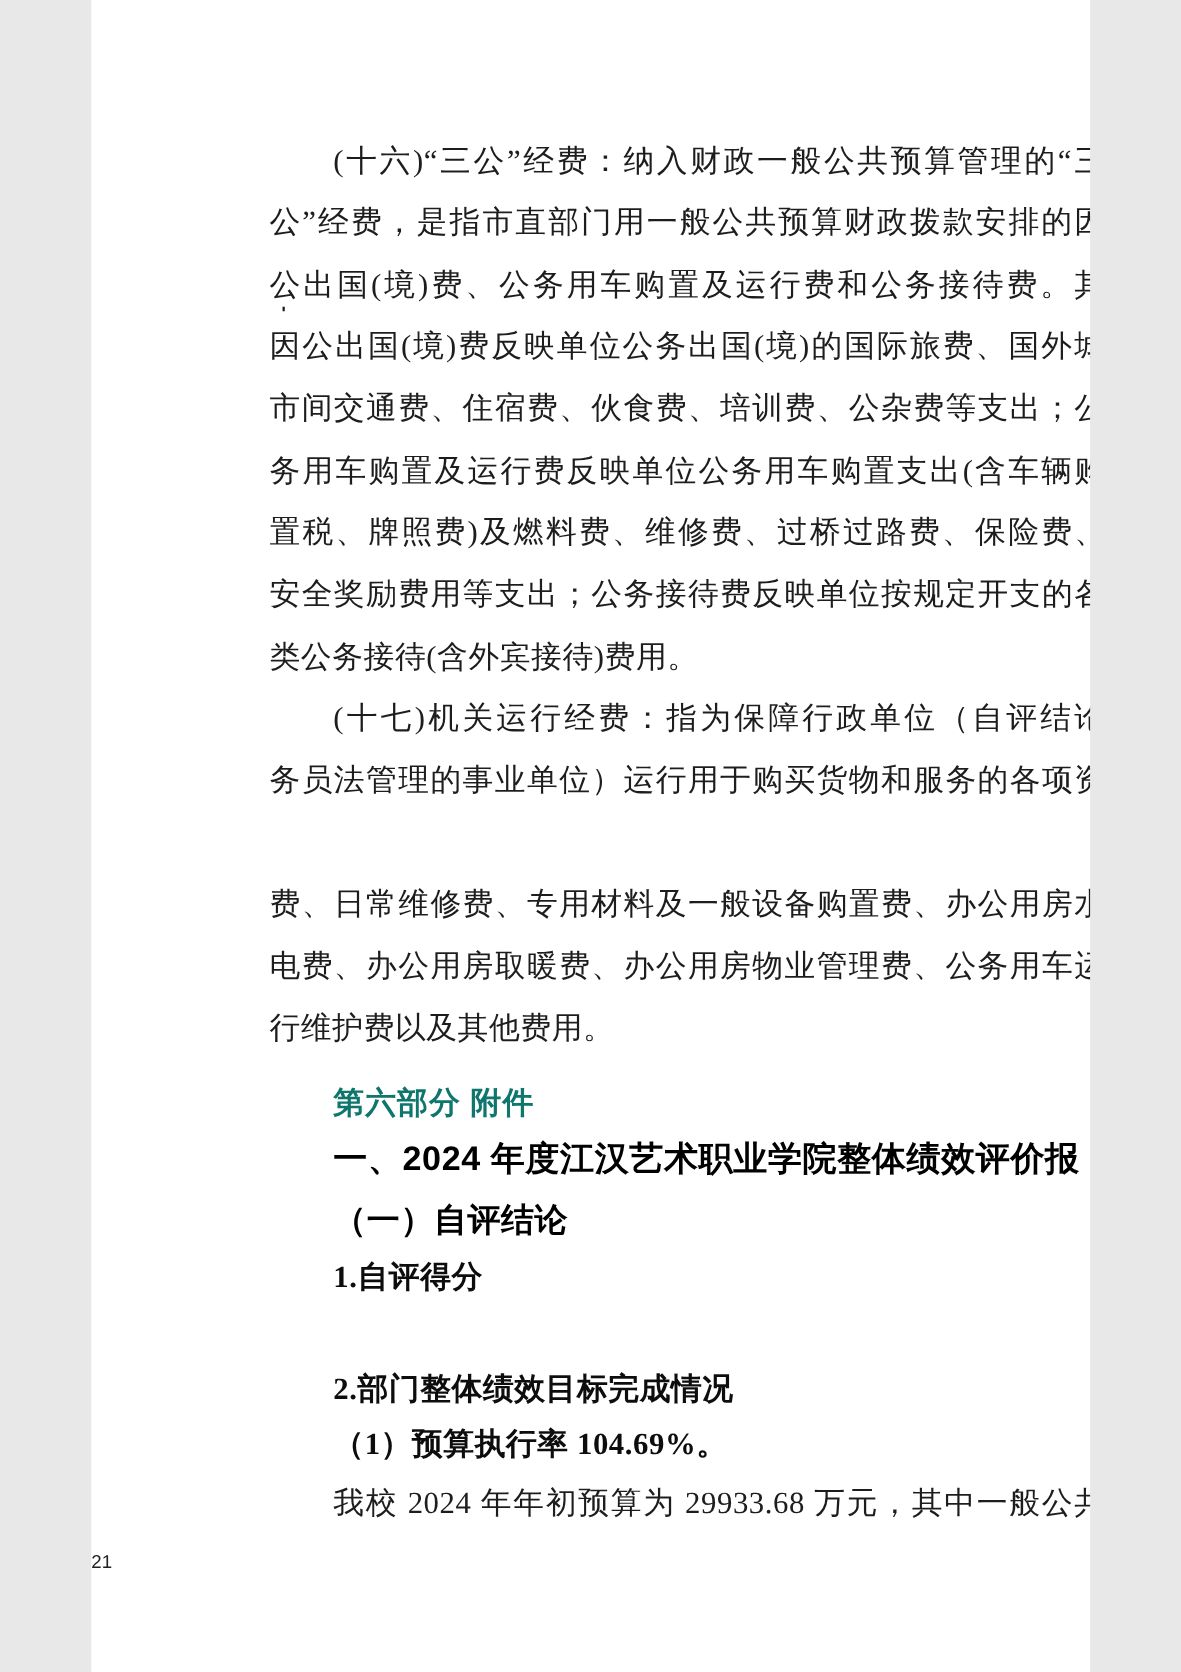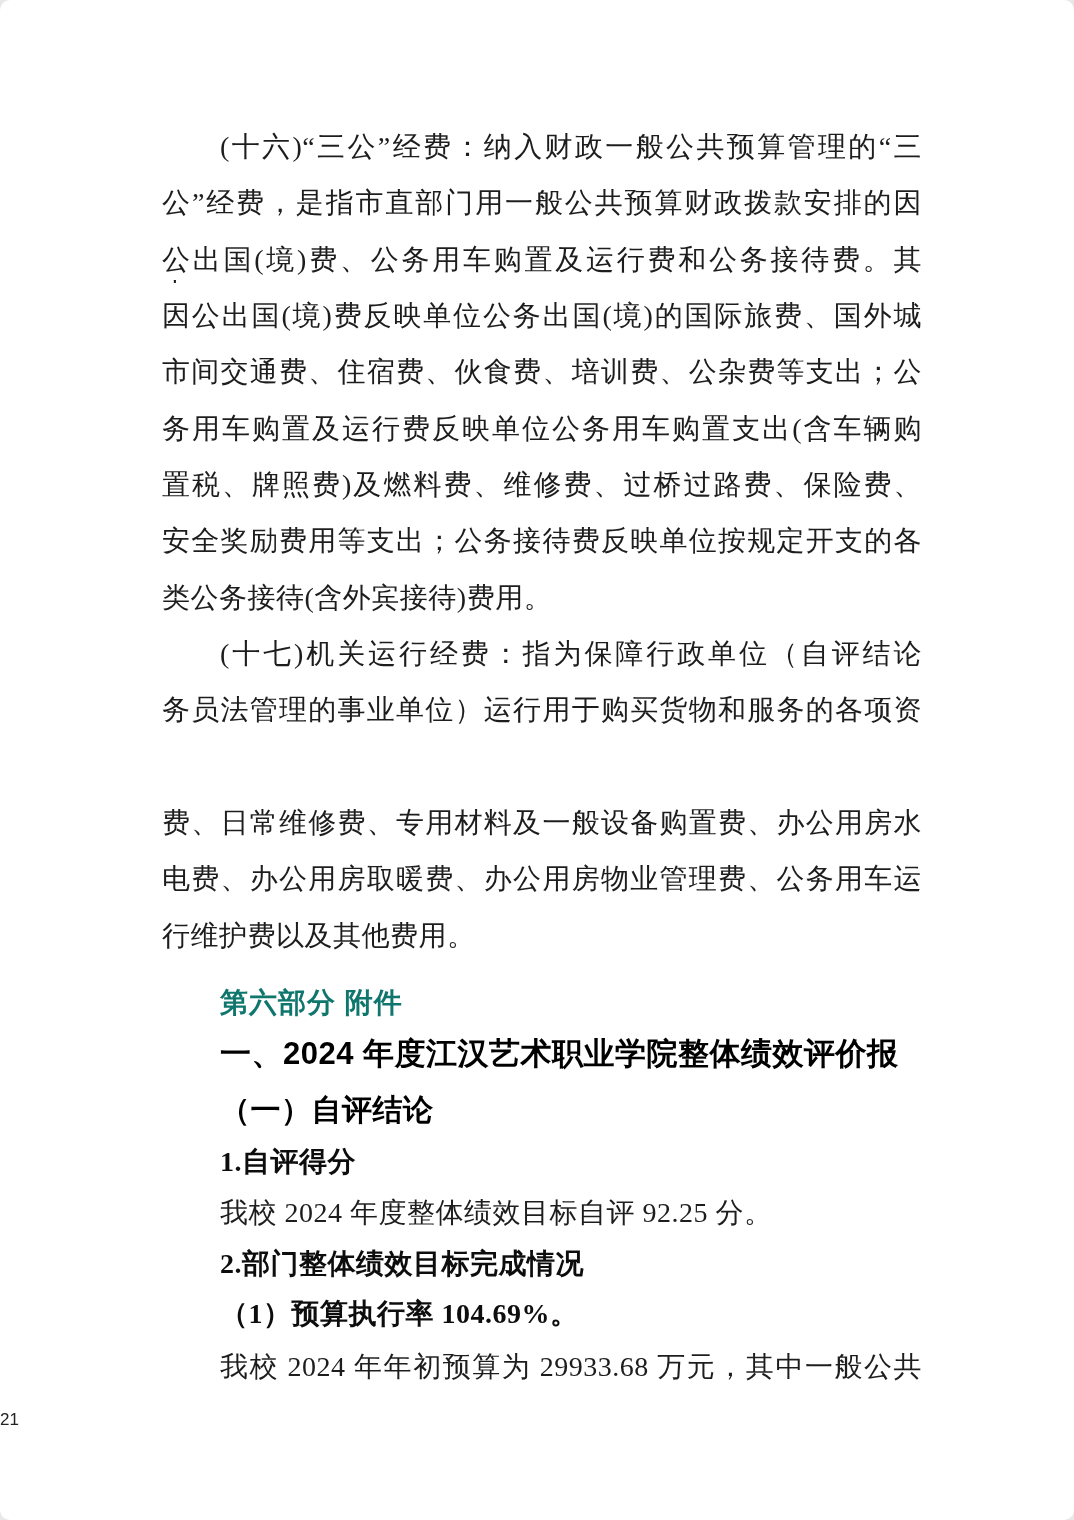--- a/index.html
+++ b/index.html
@@ -1,23 +1,22 @@
 <!DOCTYPE html>
 <html><head>
 <meta charset="utf-8">
 <style>
   html, body { margin: 0; padding: 0; background: #e8e8e8; }
   .page {
     position: relative;
-    width: 1074px;
+    width: 908px;
     height: 1520px;
     margin: 0 auto;
     background: #ffffff;
     overflow: hidden;
-    border-radius: 10px;
   }
   .line {
     position: absolute;
     left: 162px;
     width: 760px;
     height: 40px;
     overflow: hidden;
     font-family: "Liberation Serif", "DejaVu Serif", serif;
     font-size: 28px;
     line-height: 34px;
@@ -89,21 +88,20 @@
   <div class="line" style="top:919px">行维护费以及其他费用。</div>
 
   <div class="line h-part indent" style="top:986px">第六部分 附件</div>
 
   <div class="line h-title indent" style="top:1034px">一、2024 年度江汉艺术职业学院整体绩效评价报告</div>
 
   <div class="line h-sub indent" style="top:1091px">（一）自评结论</div>
 
   <div class="line bold-serif indent" style="top:1145px">1.自评得分</div>
 
-  <div class="line indent" style="top:1196px">我校 2024 年度整体绩效目标自评 92.25 分。</div>
 
   <div class="line bold-serif indent" style="top:1247px">2.部门整体绩效目标完成情况</div>
 
   <div class="line bold-serif indent" style="top:1297px">（1）预算执行率 104.69%。</div>
 
   <div class="line indent stretch" style="top:1350px">我校 2024 年年初预算为 29933.68 万元，其中一般公共</div>
 
   <div class="footer-num" style="top:1410px">21</div>
 
 </div>

